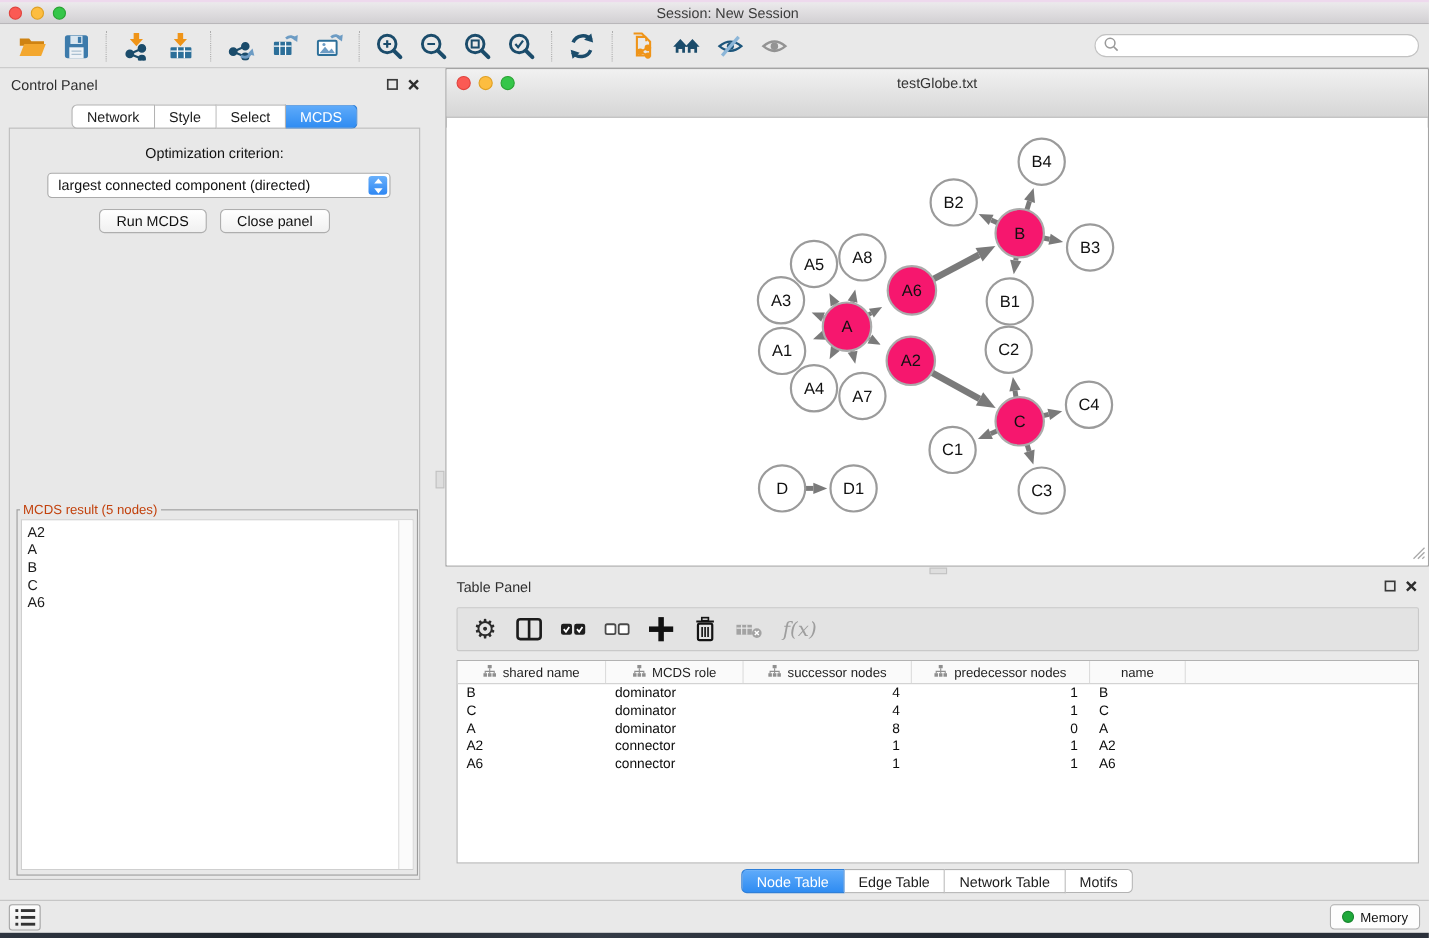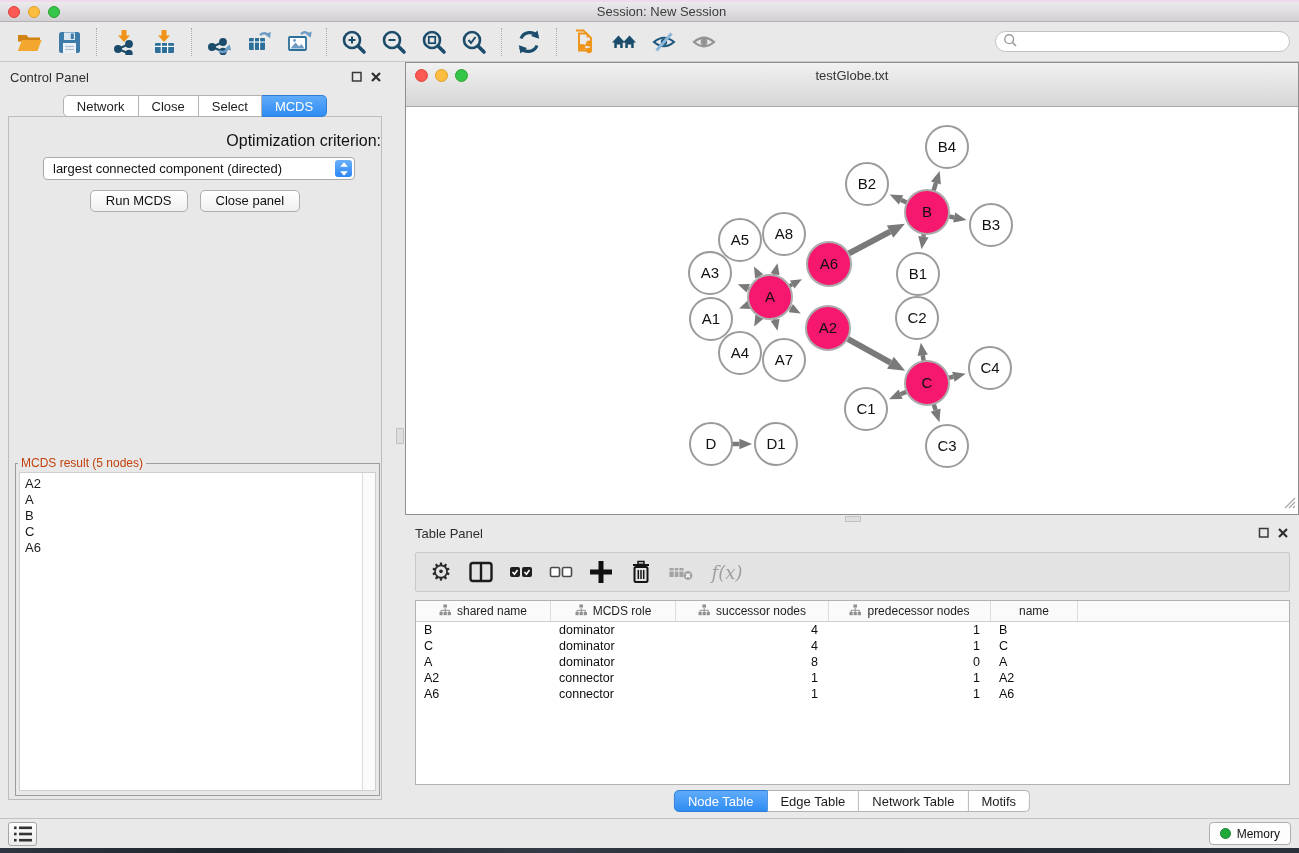--- a/index.html
+++ b/index.html
@@ -33,21 +33,21 @@
   .panel-title { position:absolute; top:8px; left:10px; font-size:13px; color:#2e2e2e; }
   .panel-controls { position:absolute; top:9px; right:8px; display:flex; gap:7px; align-items:center; }
   .cp-tabs { position:absolute; top:33px; left:0; width:100%; display:flex; justify-content:center; z-index:2; }
   .tab { background:#fff; border:1px solid #b3b3b3; border-left:none; padding:0 13px; height:22px;
     line-height:21px; font-size:13px; color:#1c1c1c; }
   .tab:first-child { border-left:1px solid #b3b3b3; border-radius:5px 0 0 5px; }
   .tab:last-child { border-radius:0 5px 5px 0; }
   .tab.active { background:linear-gradient(#5fabfa,#2f8cf2); border-color:#2f7fd8; color:#fff; }
   .cp-content { position:absolute; top:54px; left:8px; right:8px; bottom:18px;
     border:1px solid #bdbdbd; background:#e8e8e8; }
-  .opt-label { position:absolute; top:15px; width:100%; text-align:right; font-size:16px; color:#111; }
+  .opt-label { position:absolute; top:15px; width:100%; text-align:center; font-size:13px; color:#111; }
   .opt-select { position:absolute; top:40px; left:34px; right:26px; height:23px; background:#fff;
     border:1px solid #aaa; border-radius:4px; font-size:13px; line-height:21px; padding-left:9px; color:#111; }
   .opt-spinner { position:absolute; right:2px; top:2px; width:17px; height:17px; margin-top:0;
     background:linear-gradient(#69b0fb,#2e87f3); border-radius:3px; display:flex; align-items:center; justify-content:center; }
   .btn-row { position:absolute; top:73px; width:100%; display:flex; justify-content:center; gap:12px; }
   .btn { background:linear-gradient(#ffffff,#f0f0f0); border:1px solid #aeaeae; border-radius:5px;
     font-size:13px; height:22px; line-height:20px; padding:0 15px; color:#111; }
   .result-box { position:absolute; left:6px; right:1px; top:339px; bottom:3px; border:1px solid #9c9c9c;
     margin:0; padding:0; background:#e8e8e8; }
   .result-box legend { font-size:12px; color:#c2410c; margin-left:2px; padding:0 3px; }
@@ -282,21 +282,21 @@
   <div class="panel-controls">
     <span id="cp-float-slot"><svg width="12" height="12" viewBox="0 0 12 12">
           <rect x="1.5" y="1.5" width="8.5" height="8.5" fill="none" stroke="#3a3a3a" stroke-width="1.5"></rect>
         </svg></span>
     <span id="cp-close-slot"><svg width="12" height="12" viewBox="0 0 12 12">
           <path d="M2 2L10 10M10 2L2 10" stroke="#2e2e2e" stroke-width="2.2"></path>
         </svg></span>
   </div>
   <div class="cp-tabs" id="cp-tabs">
       <div class="tab">Network</div>
-      <div class="tab">Close</div>
+      <div class="tab">Style</div>
       <div class="tab">Select</div>
       <div class="tab active">MCDS</div>
     </div>
   <div class="cp-content">
     <div class="opt-label">Optimization criterion:</div>
     <div class="opt-select">
       <span>largest connected component (directed)</span>
       <span class="opt-spinner" id="spinner-slot">
           <svg width="10" height="16" viewBox="0 0 10 16">
             <path d="M5 1.2L8.8 5.8H1.2z" fill="#fff"></path>

